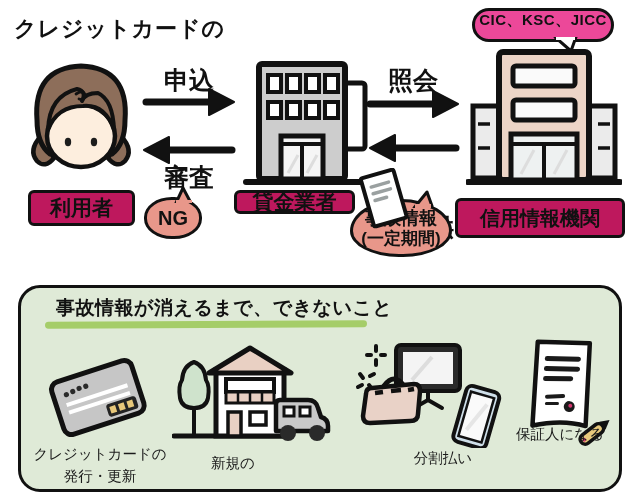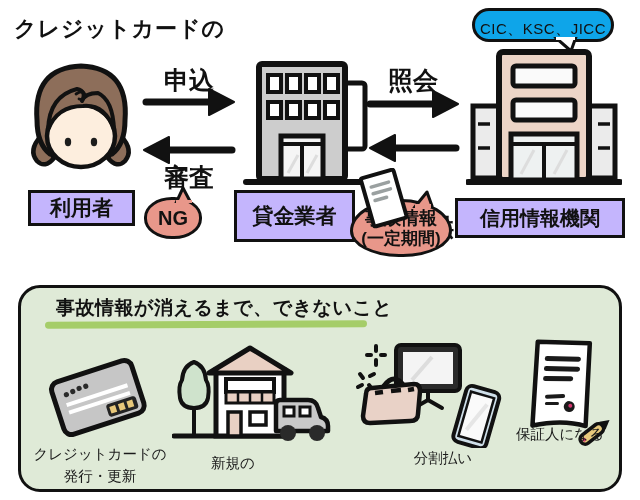--- a/index.html
+++ b/index.html
@@ -6,31 +6,31 @@
   #canvas{
     position:relative;width:640px;height:500px;background:#ffffff;
     font-family:"Liberation Sans","DejaVu Sans",sans-serif;color:#111;
     overflow:hidden;
   }
   .abs{position:absolute;}
   .page-title{
     left:14px;top:14px;font-size:22px;font-weight:800;letter-spacing:1px;
   }
   .label-box{
-    background:#c4b5fd;border:3px solid #111;border-radius:0;
+    background:#be185d;border:3px solid #111;border-radius:6px;
     display:flex;align-items:center;justify-content:center;
     font-weight:600;box-sizing:border-box;
   }
   .arrow-label{
     font-size:25px;font-weight:700;text-align:center;
   }
   .speech-bubble{
-    background:#0ea5e9;border:3px solid #111;border-radius:18px;
-    display:flex;align-items:flex-end;justify-content:center;
-    font-size:15px;font-weight:400;box-sizing:border-box;letter-spacing:0.5px;
+    background:#ec4899;border:3px solid #111;border-radius:18px;
+    display:flex;align-items:flex-start;justify-content:center;
+    font-size:15px;font-weight:700;box-sizing:border-box;letter-spacing:0.5px;
   }
   .ng-bubble{
     background:#e8978a;border:3px solid #111;border-radius:48%;
     display:flex;align-items:center;justify-content:center;
     font-size:20px;font-weight:700;box-sizing:border-box;
   }
   .incident-bubble{
     background:#e8978a;border:3px solid #111;border-radius:50% 50% 48% 48% / 55% 55% 45% 45%;
     display:flex;flex-direction:column;align-items:center;justify-content:center;
     box-sizing:border-box;text-align:center;line-height:1.15;
@@ -105,21 +105,21 @@
         <rect x="82" y="45" width="13" height="16"></rect>
     </g>
     <rect x="38" y="79" width="42" height="43" fill="#f5f5f5" stroke="#111" stroke-width="5"></rect>
     <line x1="40" y1="87" x2="78" y2="87" stroke="#111" stroke-width="4"></line>
     <line x1="59" y1="87" x2="59" y2="122" stroke="#111" stroke-width="4"></line>
     <line x1="45" y1="116" x2="55" y2="98" stroke="#ddd" stroke-width="3"></line>
     <line x1="64" y1="116" x2="74" y2="98" stroke="#ddd" stroke-width="3"></line>
     <line x1="3" y1="125" x2="121" y2="125" stroke="#111" stroke-width="6" stroke-linecap="round"></line>
   </svg>
 
-  <div class="abs label-box" style="left:234px;top:190px;width:121px;height:52px;font-size:21px;">貸金業者</div>
+  <div class="abs label-box" style="left:234px;top:190px;width:121px;height:24px;font-size:21px;">貸金業者</div>
 
   <div class="abs arrow-label" style="left:366px;top:64px;width:94px;">照会</div>
   <svg class="abs" style="left:366px;top:88px;" width="94" height="32" viewBox="0 0 94 32">
     <line x1="4" y1="16" x2="70" y2="16" stroke="#111" stroke-width="7" stroke-linecap="round"></line>
     <path d="M67 3 L92 16 L67 29 Z" fill="#111" stroke="#111" stroke-width="2" stroke-linejoin="round"></path>
   </svg>
 
   <svg class="abs" style="left:368px;top:132px;" width="92" height="32" viewBox="0 0 92 32">
     <line x1="24" y1="16" x2="88" y2="16" stroke="#111" stroke-width="7" stroke-linecap="round"></line>
     <path d="M27 3 L2 16 L27 29 Z" fill="#111" stroke="#111" stroke-width="2" stroke-linejoin="round"></path>

